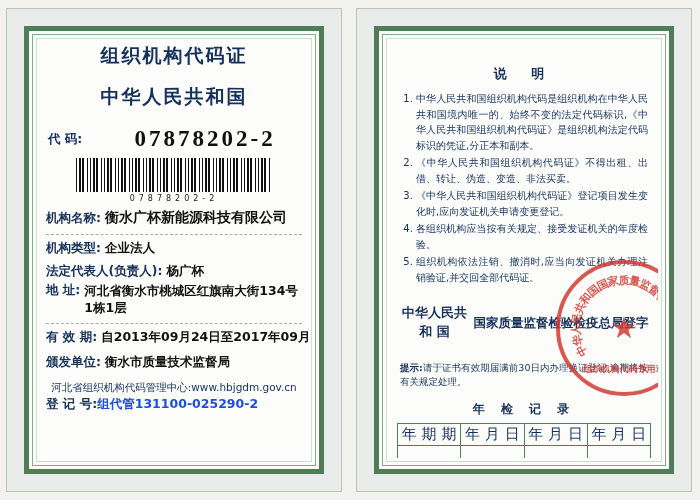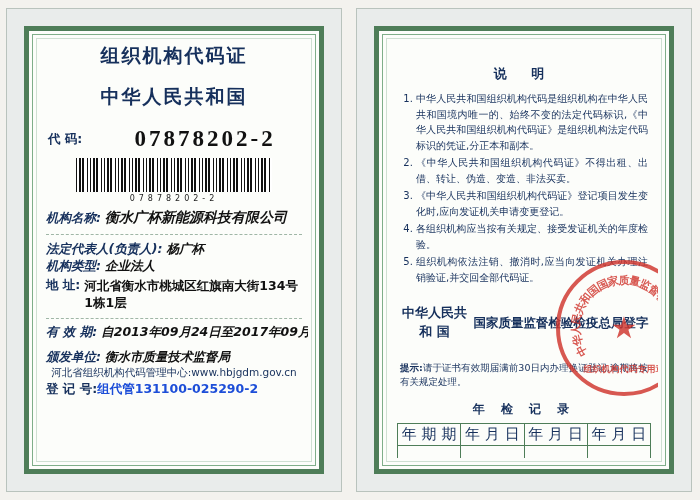--- a/index.html
+++ b/index.html
@@ -78,21 +78,20 @@
     font-size:19px;
     line-height:27px;
     margin-top:14px;
   }
   .row{
     display:flex;
     align-items:flex-end;
     margin:0 6px;
     font-size:12.5px;
     color:#16305c;
-    font-style:italic;
   }
   .lbl{
     color:#16305c;
     font-weight:bold;
     white-space:nowrap;
     font-size:12.5px;
   }
   .val{
     flex:1;
     color:#111;
@@ -135,21 +134,21 @@
   .addr-val{
     flex:1;padding-left:4px;color:#111;font-weight:bold;font-size:12.5px;line-height:17px;
   }
   .sep{
     margin:7px 6px 5px 6px;height:0;
     border-top:1px dashed #9fb6a6;
   }
   .valid-row{margin-top:4px;}
   .issuer-row{margin-top:8px;}
   .footer-line{
-    text-align:center;color:#16305c;font-size:10.5px;
+    text-align:center;color:#16305c;font-size:10.5px;margin-top:10px;
   }
   .reg-row{
     display:flex;margin:1px 6px 0 6px;align-items:flex-end;
   }
   .reg-val{flex:1;text-align:left;font-size:12.5px;font-weight:bold;color:#1d4ed8;}
 
   
   .notice-title{
     text-align:center;color:#16305c;font-weight:bold;font-size:13px;
     letter-spacing:10px;margin-top:23px;
@@ -275,28 +274,28 @@
         <div class="barcode"></div>
         <div class="barcode-sub">07878202-2</div>
 
         <div class="row name-row">
           <span class="lbl">机构名称:</span>
           <span class="val name-val">衡水广杯新能源科技有限公司</span>
         </div>
 
         <div class="sep"></div>
 
+        <div class="row">
+          <span class="lbl">机构类型:</span>
+          <span class="val">企业法人</span>
+        </div>
+
         <div class="row" style="margin-top:6px">
           <span class="lbl">法定代表人(负责人):</span>
           <span class="val">杨广杯</span>
-        </div>
-
-        <div class="row">
-          <span class="lbl">机构类型:</span>
-          <span class="val">企业法人</span>
         </div>
 
         <div class="addr-block">
           <span class="addr-lbl">地    址:</span>
           <span class="addr-val">河北省衡水市桃城区红旗南大街134号1栋1层</span>
         </div>
 
         <div class="sep"></div>
 
         <div class="row valid-row">

